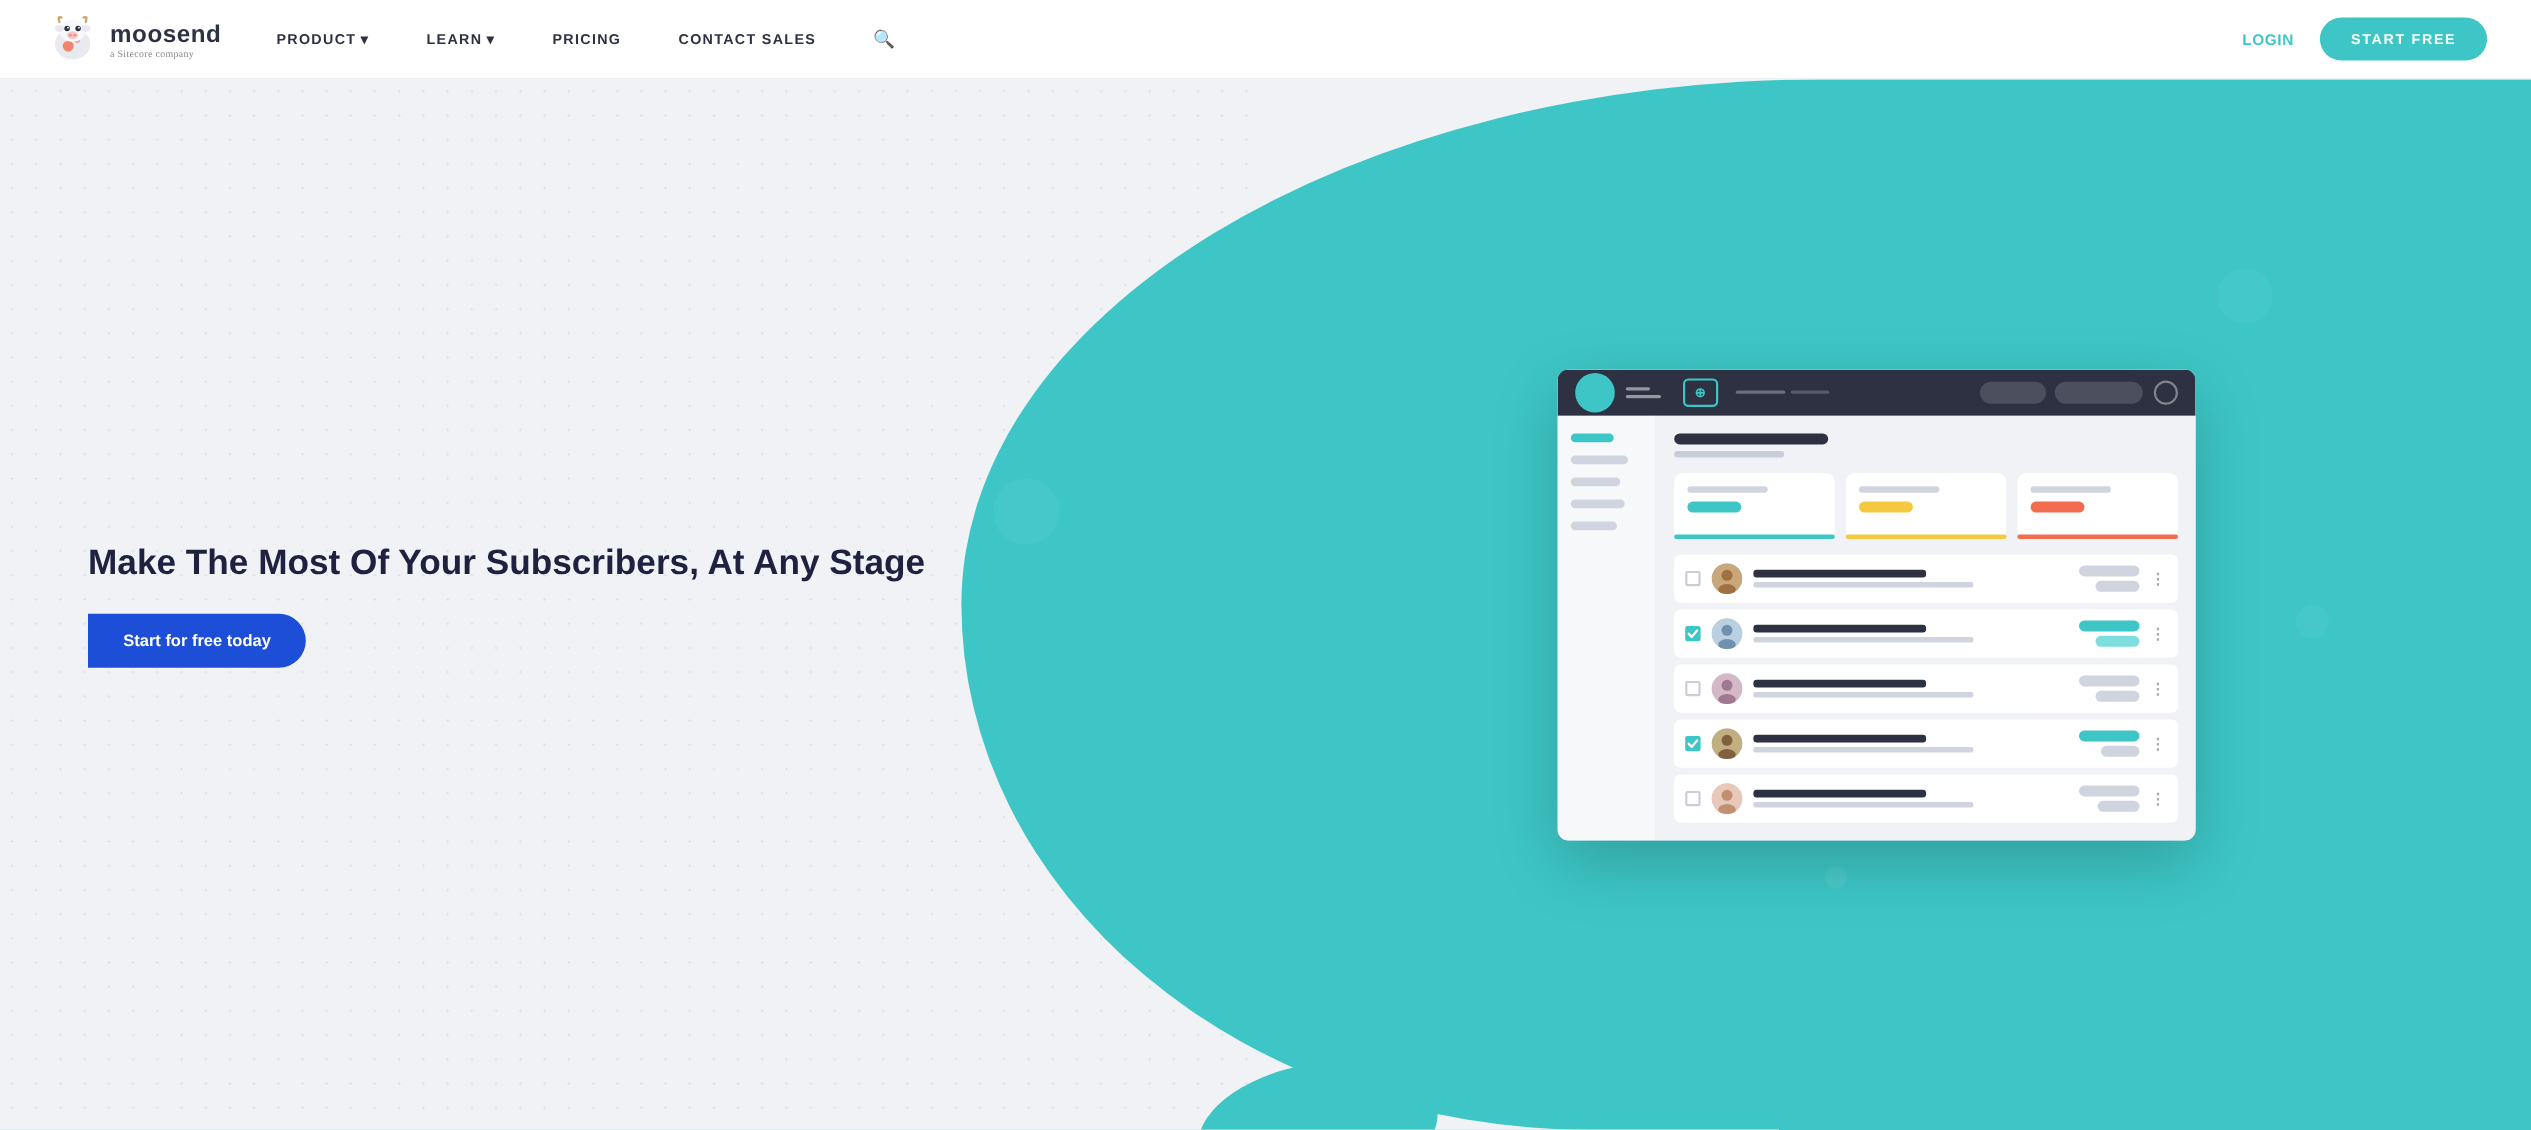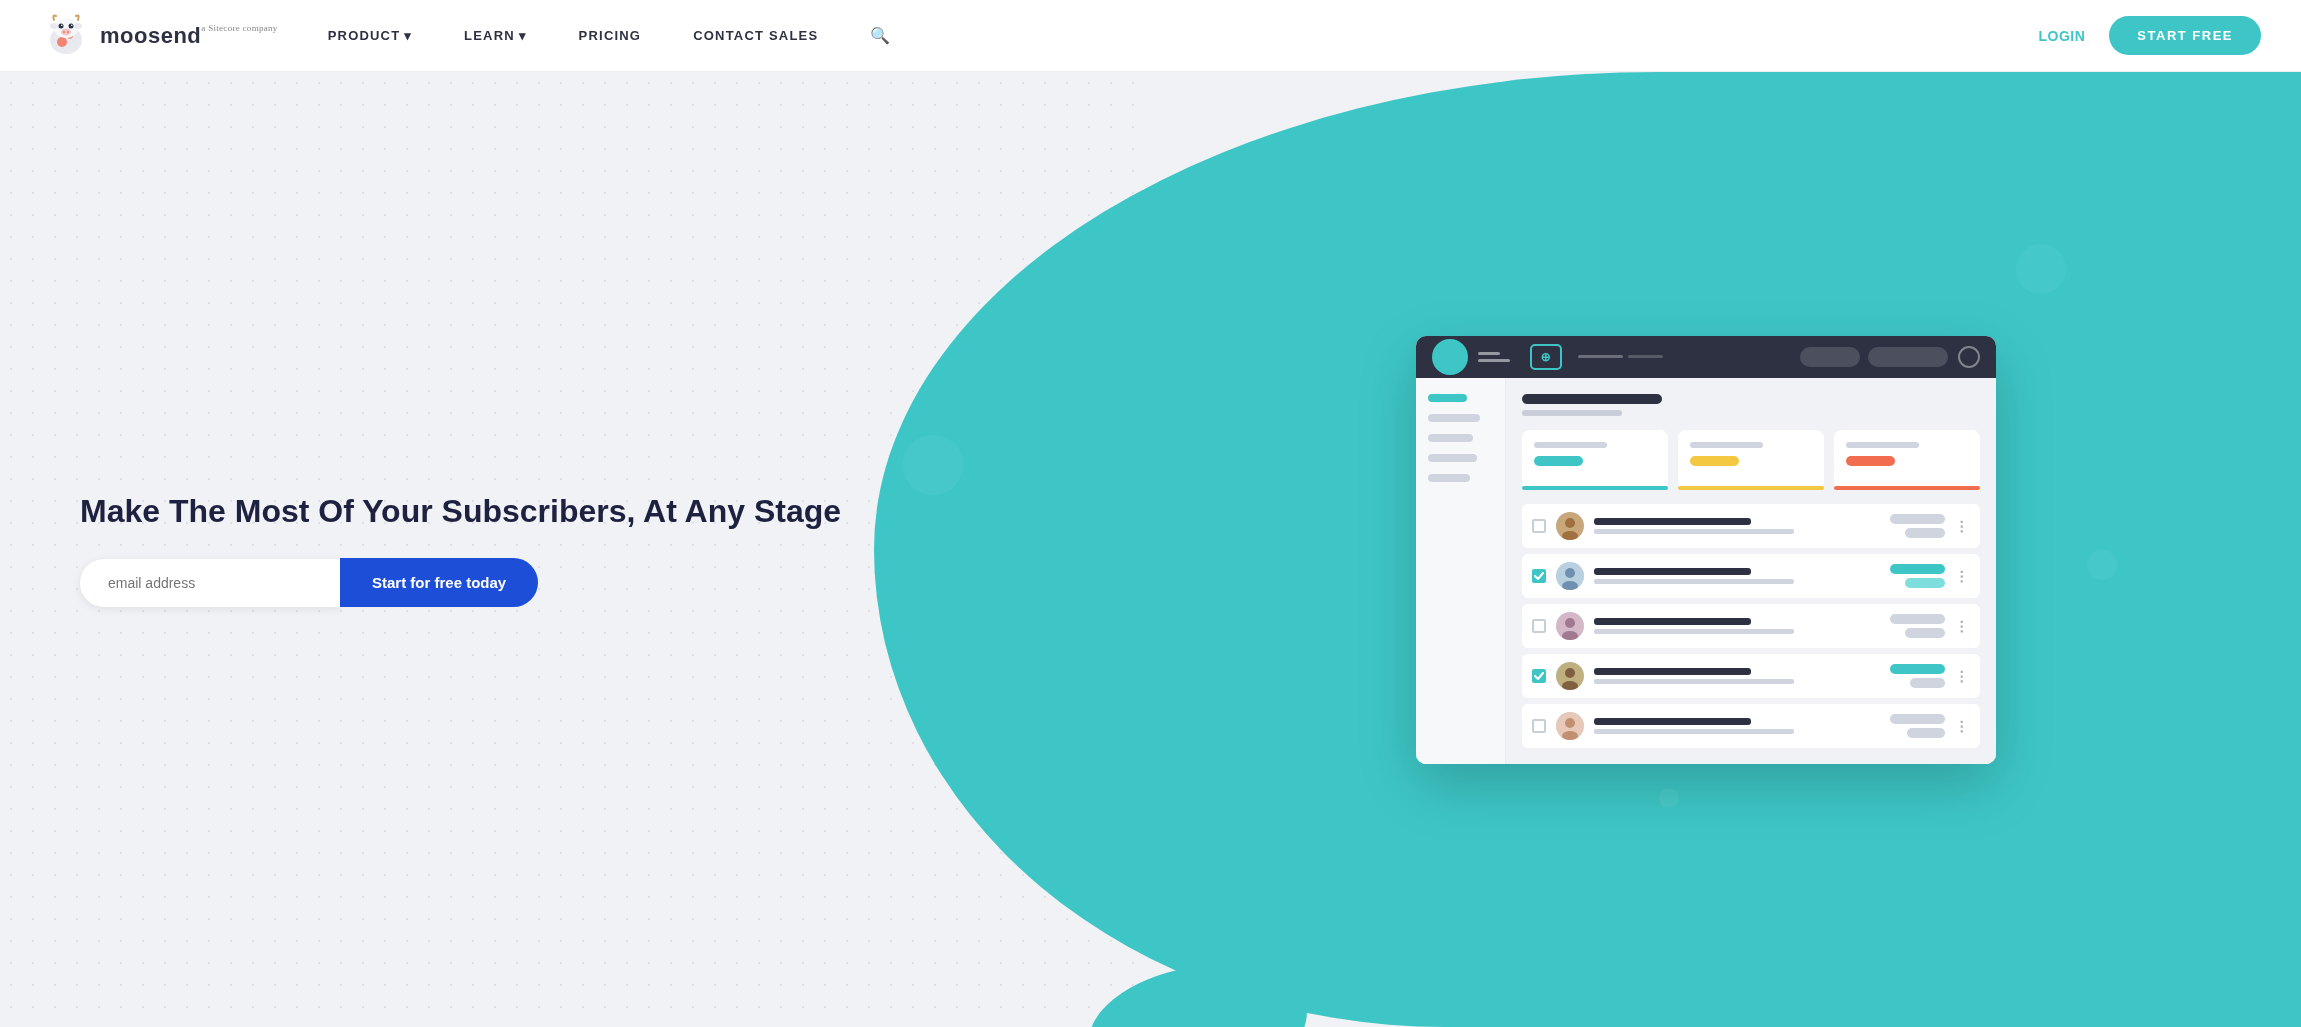--- a/index.html
+++ b/index.html
@@ -22,21 +22,21 @@
       margin-right: 50px;
       text-decoration: none;
     }
     .logo-icon {
       width: 52px;
       height: 52px;
       margin-right: 8px;
     }
     .logo-text {
       display: flex;
-      flex-direction: row;
+      flex-direction: column;
     }
     .logo-name {
       font-size: 22px;
       font-weight: 700;
       color: #2d3142;
       letter-spacing: 0.5px;
     }
     .logo-sub {
       font-size: 9px;
       color: #888;
@@ -490,21 +490,20 @@
 
     <div class="deco-circle" style="width:60px;height:60px;top:38%;left:2%;opacity:0.25;"></div>
     <div class="deco-circle" style="width:30px;height:30px;top:50%;left:85%;opacity:0.25;"></div>
     <div class="deco-circle" style="width:20px;height:20px;top:75%;left:55%;opacity:0.3;"></div>
     <div class="deco-circle" style="width:50px;height:50px;top:18%;left:80%;opacity:0.2;"></div>
   </div>
 
   <div class="hero-content">
     <h1 class="hero-title">Make The Most Of Your Subscribers, At Any Stage</h1>
     <div class="hero-form">
-      <input type="email" class="hero-email-input" placeholder="email address" style="">
       <button class="hero-submit-btn">Start for free today</button>
     </div>
   </div>
 
   <div class="hero-illustration">
     <div class="dashboard-window">
 
       <div class="dashboard-titlebar">
         <div class="titlebar-circle"></div>
         <div class="titlebar-lines">

